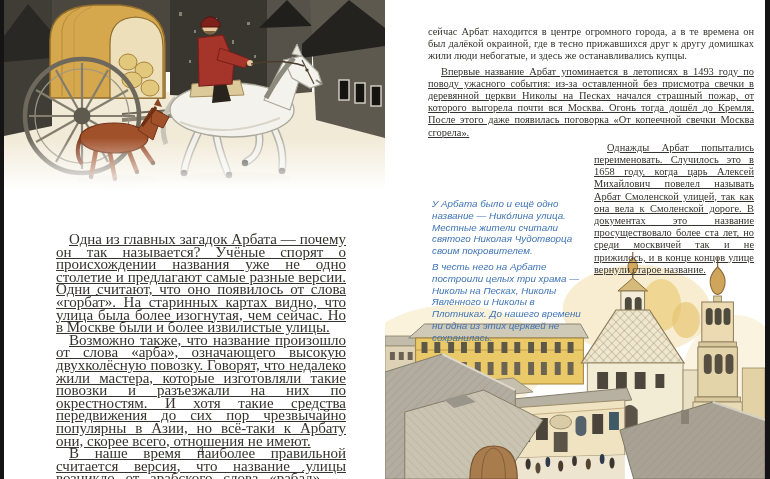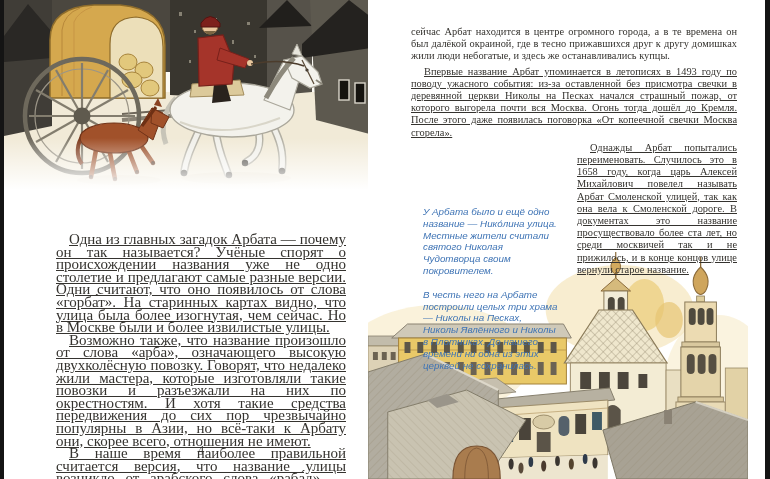--- a/index.html
+++ b/index.html
@@ -1,20 +1,20 @@
 <!DOCTYPE html>
 <html lang="ru"><head>
 <meta charset="utf-8">
 <style>
   html,body{margin:0;padding:0;background:#ffffff;}
   .spread{position:relative;width:770px;height:479px;background:#ffffff;overflow:hidden;
           font-family:"Liberation Serif",serif;}
   .page{position:absolute;top:0;height:479px;background:#ffffff;}
   .page-left{left:4px;width:381px;}
-  .page-right{left:368px;width:380px;}
+  .page-right{left:385px;width:380px;}
   .edge{position:absolute;top:0;height:479px;background:#141414;z-index:5;}
   .edge-left{left:0;width:4px;}
   .edge-right{right:0;width:5px;}
 
   .illu-top{position:absolute;top:0;left:0;width:381px;height:190px;display:block;}
   .illu-bottom{position:absolute;top:250px;left:0;width:380px;height:229px;display:block;z-index:1;}
 
   .lp-title{position:absolute;top:194px;left:20px;width:341px;margin:0;text-align:center;
             font-family:"Liberation Serif",serif;font-weight:400;font-size:21.5px;
             color:#54779f;letter-spacing:.5px;z-index:2;}
@@ -26,21 +26,21 @@
   .rp-body{position:absolute;top:26px;left:43px;width:326px;color:#35332f;
            font-size:10.4px;line-height:12.2px;z-index:2;}
   .rp-body .para{margin:0 0 3px 0;}
   .para{margin:0;text-align:justify;}
   .indent{text-indent:13px;text-decoration:underline;}
   .wrap-spacer{float:left;width:166px;height:130px;margin-top:37px;}
 
   .rp-sidebar{position:absolute;top:194px;left:43px;width:160px;z-index:2;
               font-family:"Liberation Sans",sans-serif;font-style:italic;
               font-size:9.8px;line-height:11.8px;color:#3f74b5;}
-  .rp-sidebar p{margin:12px;font-style:italic;}
+  .rp-sidebar p{margin:4px;font-style:italic;}
 </style>
 </head>
 <body>
 
 <div class="spread">
 
   <div class="page page-left">
 
     <svg class="illu-top" viewBox="0 0 381 190" preserveAspectRatio="none">
       <defs>

